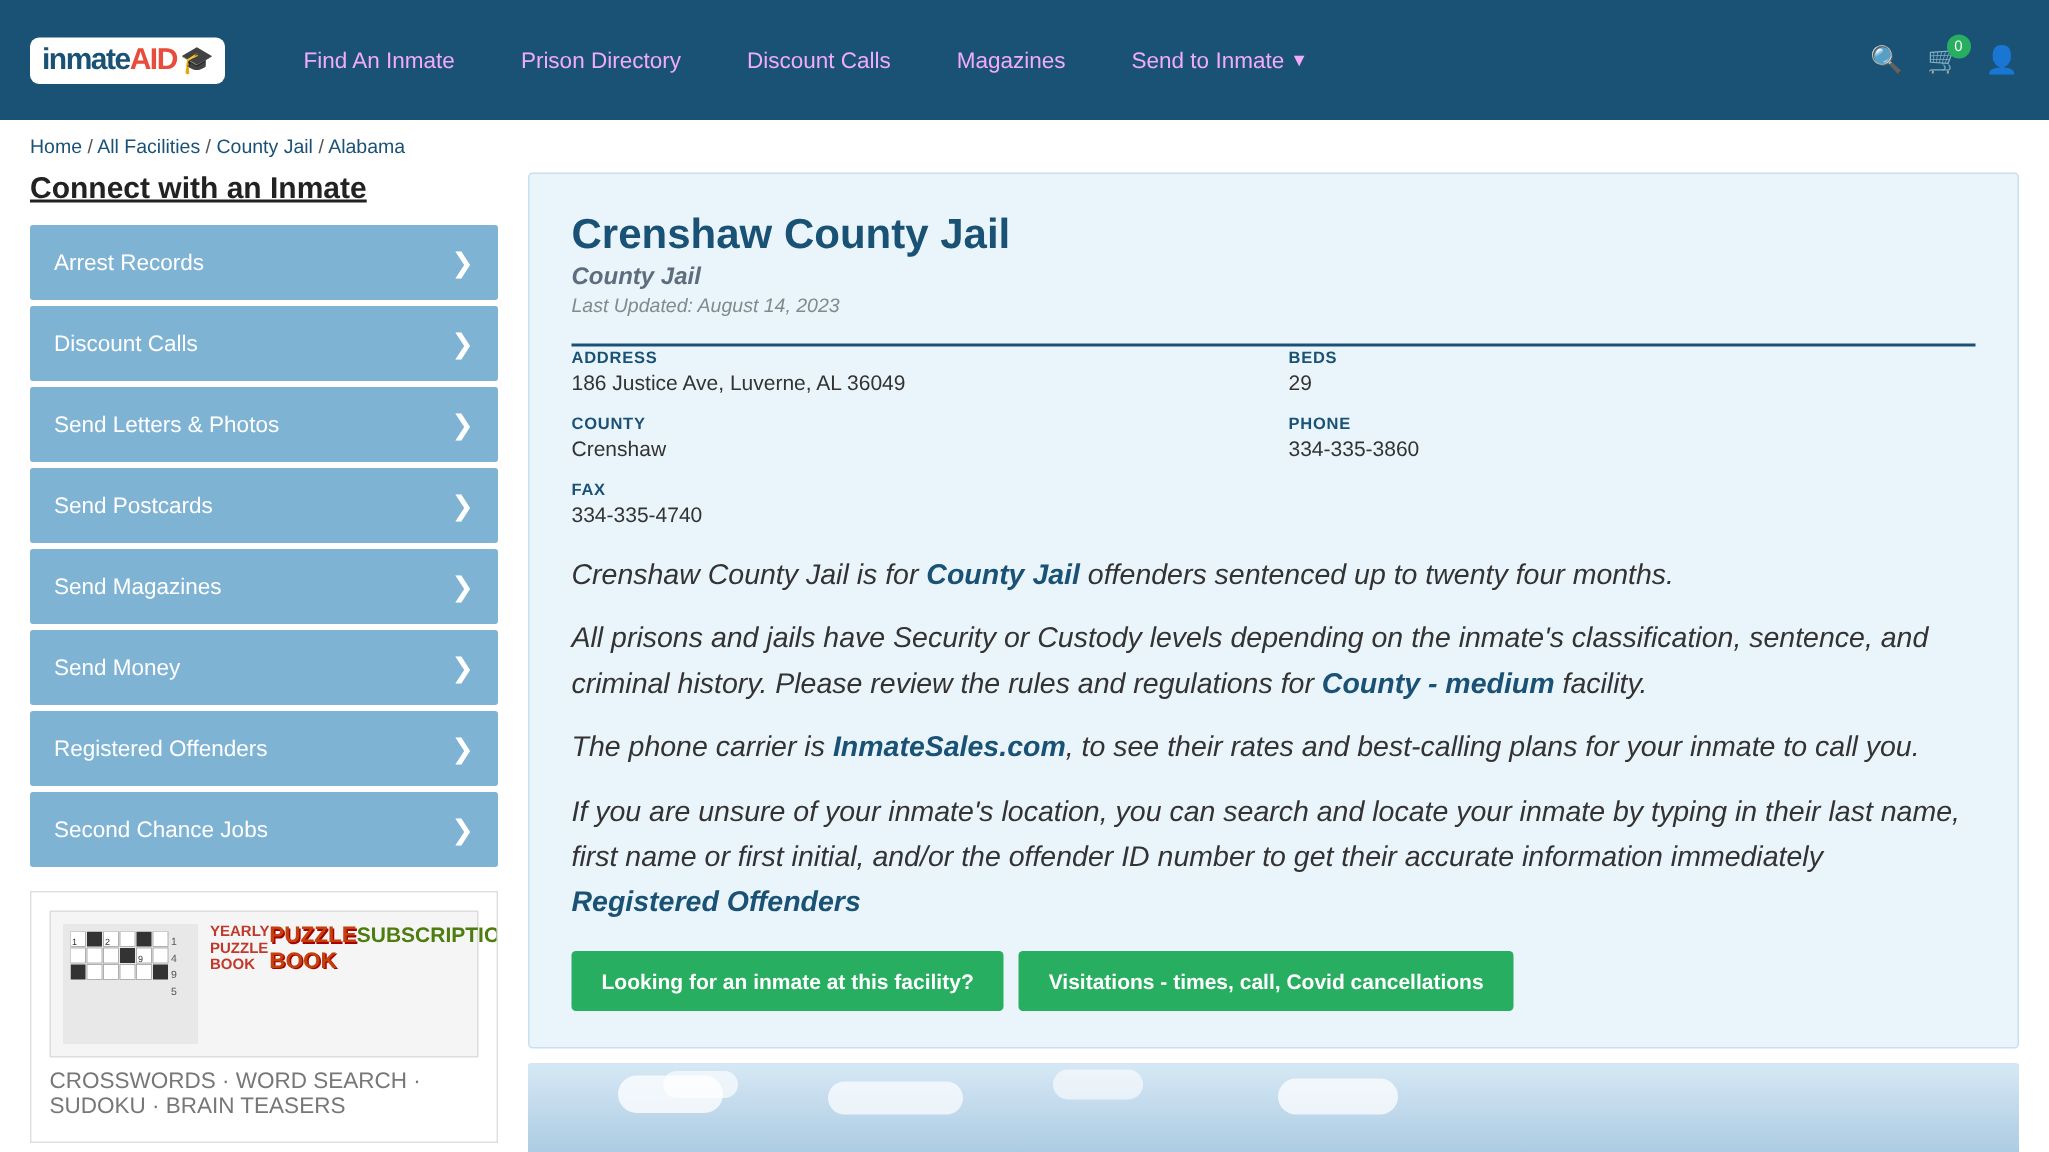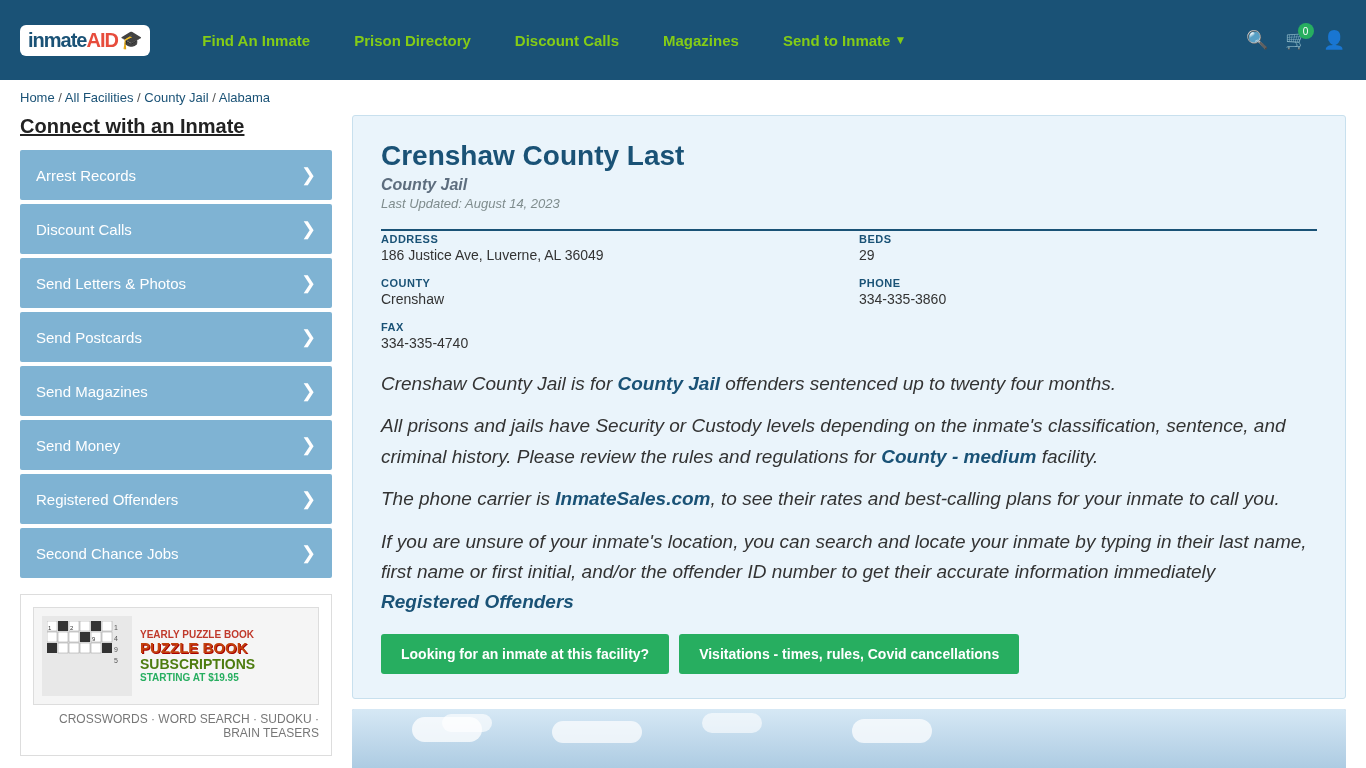--- a/index.html
+++ b/index.html
@@ -35,25 +35,25 @@
     .logo-aid {
       color: #e74c3c;
     }
     nav {
       display: flex;
       align-items: center;
       flex: 1;
       gap: 0;
     }
     .nav-item {
-      color: #84cc16;
+      color: #f0abfc;
       text-decoration: none;
       padding: 0 22px;
       font-size: 15px;
-      font-weight: 700;
+      font-weight: 400;
       white-space: nowrap;
       cursor: pointer;
     }
     .nav-send {
       display: flex;
       align-items: center;
       gap: 4px;
     }
     .nav-icons {
       display: flex;
@@ -384,35 +384,35 @@
               <text x="23" y="9" font-size="6" fill="#333">2</text>
               <text x="45" y="20" font-size="6" fill="#333">9</text>
               <text x="56" y="31" font-size="6" fill="#333">4</text>
 
               <text x="67" y="9" font-size="7" fill="#555">1</text>
               <text x="67" y="20" font-size="7" fill="#555">4</text>
               <text x="67" y="31" font-size="7" fill="#555">9</text>
               <text x="67" y="42" font-size="7" fill="#555">5</text>
             </svg>
           </div>
-          <div style="flex:1;display:flex;flex-direction:column;justify-content:center;">
+          <div style="flex:1;display:flex;flex-direction:row;justify-content:space-between;">
             <div style="font-size:10px;color:#c0392b;font-weight:bold;">YEARLY PUZZLE BOOK</div>
             <div style="font-size:15px;font-weight:900;color:#c2410c;text-shadow:1px 1px #a00;line-height:1.1;">PUZZLE BOOK</div>
             <div style="font-size:14px;font-weight:900;color:#4d7c0f;line-height:1.1;">SUBSCRIPTIONS</div>
             <div style="font-size:10px;color:#27ae60;font-weight:bold;">STARTING AT $19.95</div>
           </div>
         </div>
-        <div style="font-size:12px;color:#777;text-align:right;padding:3px 0;">CROSSWORDS · WORD SEARCH · SUDOKU · BRAIN TEASERS</div>
+        <div style="font-size:15px;color:#777;text-align:left;padding:3px 0;">CROSSWORDS · WORD SEARCH · SUDOKU · BRAIN TEASERS</div>
       </div>
     </div>
   </aside>
 
   <main class="content-area">
     <div class="facility-card">
-      <h1 class="facility-name">Crenshaw County Last</h1>
+      <h1 class="facility-name">Crenshaw County Jail</h1>
       <div class="facility-type">County Jail</div>
       <div class="facility-updated">Last Updated: August 14, 2023</div>
 
       <div class="facility-details">
         <div class="detail-group">
           <div class="detail-label">ADDRESS</div>
           <div class="detail-value">186 Justice Ave, Luverne, AL 36049</div>
         </div>
         <div class="detail-group">
           <div class="detail-label">BEDS</div>
@@ -440,21 +440,21 @@
       </p>
       <p class="facility-desc">
         The phone carrier is <a>InmateSales.com</a>, to see their rates and best-calling plans for your inmate to call you.
       </p>
       <p class="facility-desc">
         If you are unsure of your inmate's location, you can search and locate your inmate by typing in their last name, first name or first initial, and/or the offender ID number to get their accurate information immediately <a>Registered Offenders</a>
       </p>
 
       <div class="facility-btns">
         <button class="btn-green">Looking for an inmate at this facility?</button>
-        <button class="btn-green">Visitations - times, rules, Covid cancellations</button>
+        <button class="btn-green">Visitations - times, call, Covid cancellations</button>
       </div>
     </div>
 
     <div class="facility-photo">
       <div class="photo-sky"></div>
       <div class="photo-ground"></div>
       <div class="photo-trees"></div>
 
       <div style="position:absolute;top:8px;left:60px;width:70px;height:25px;background:#fff;border-radius:20px;opacity:0.75;"></div>
       <div style="position:absolute;top:5px;left:90px;width:50px;height:18px;background:#fff;border-radius:15px;opacity:0.65;"></div>

